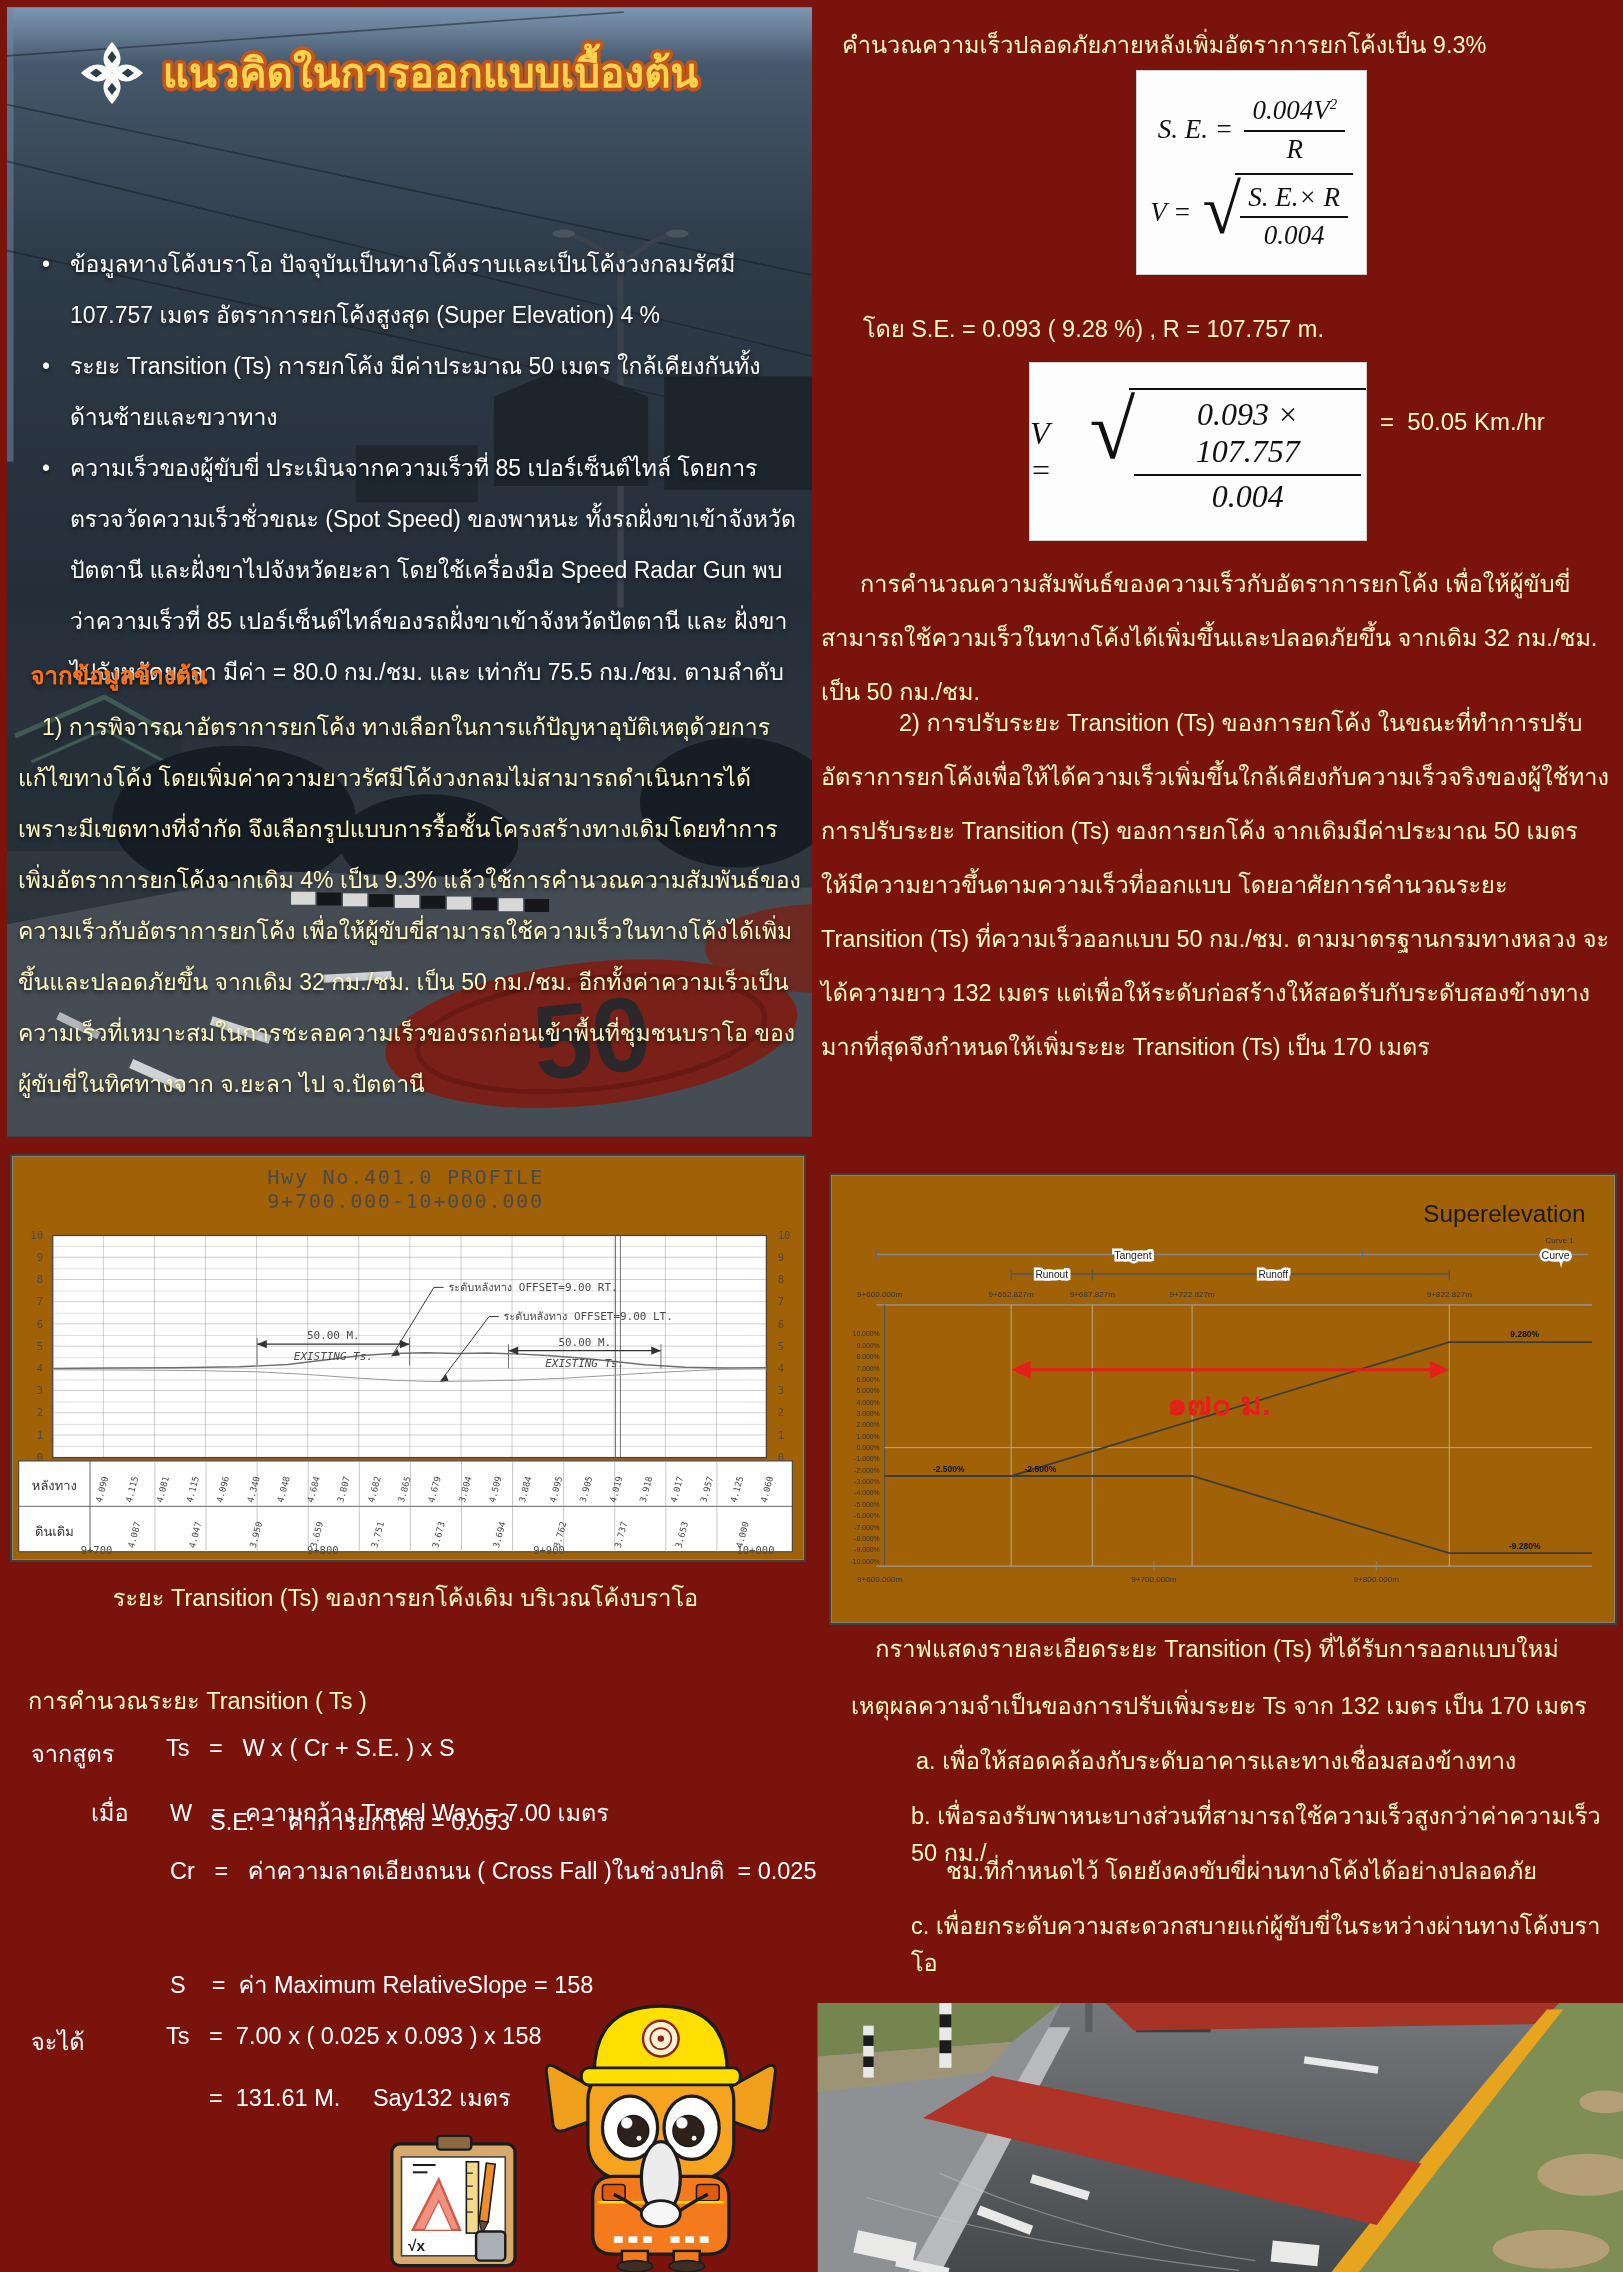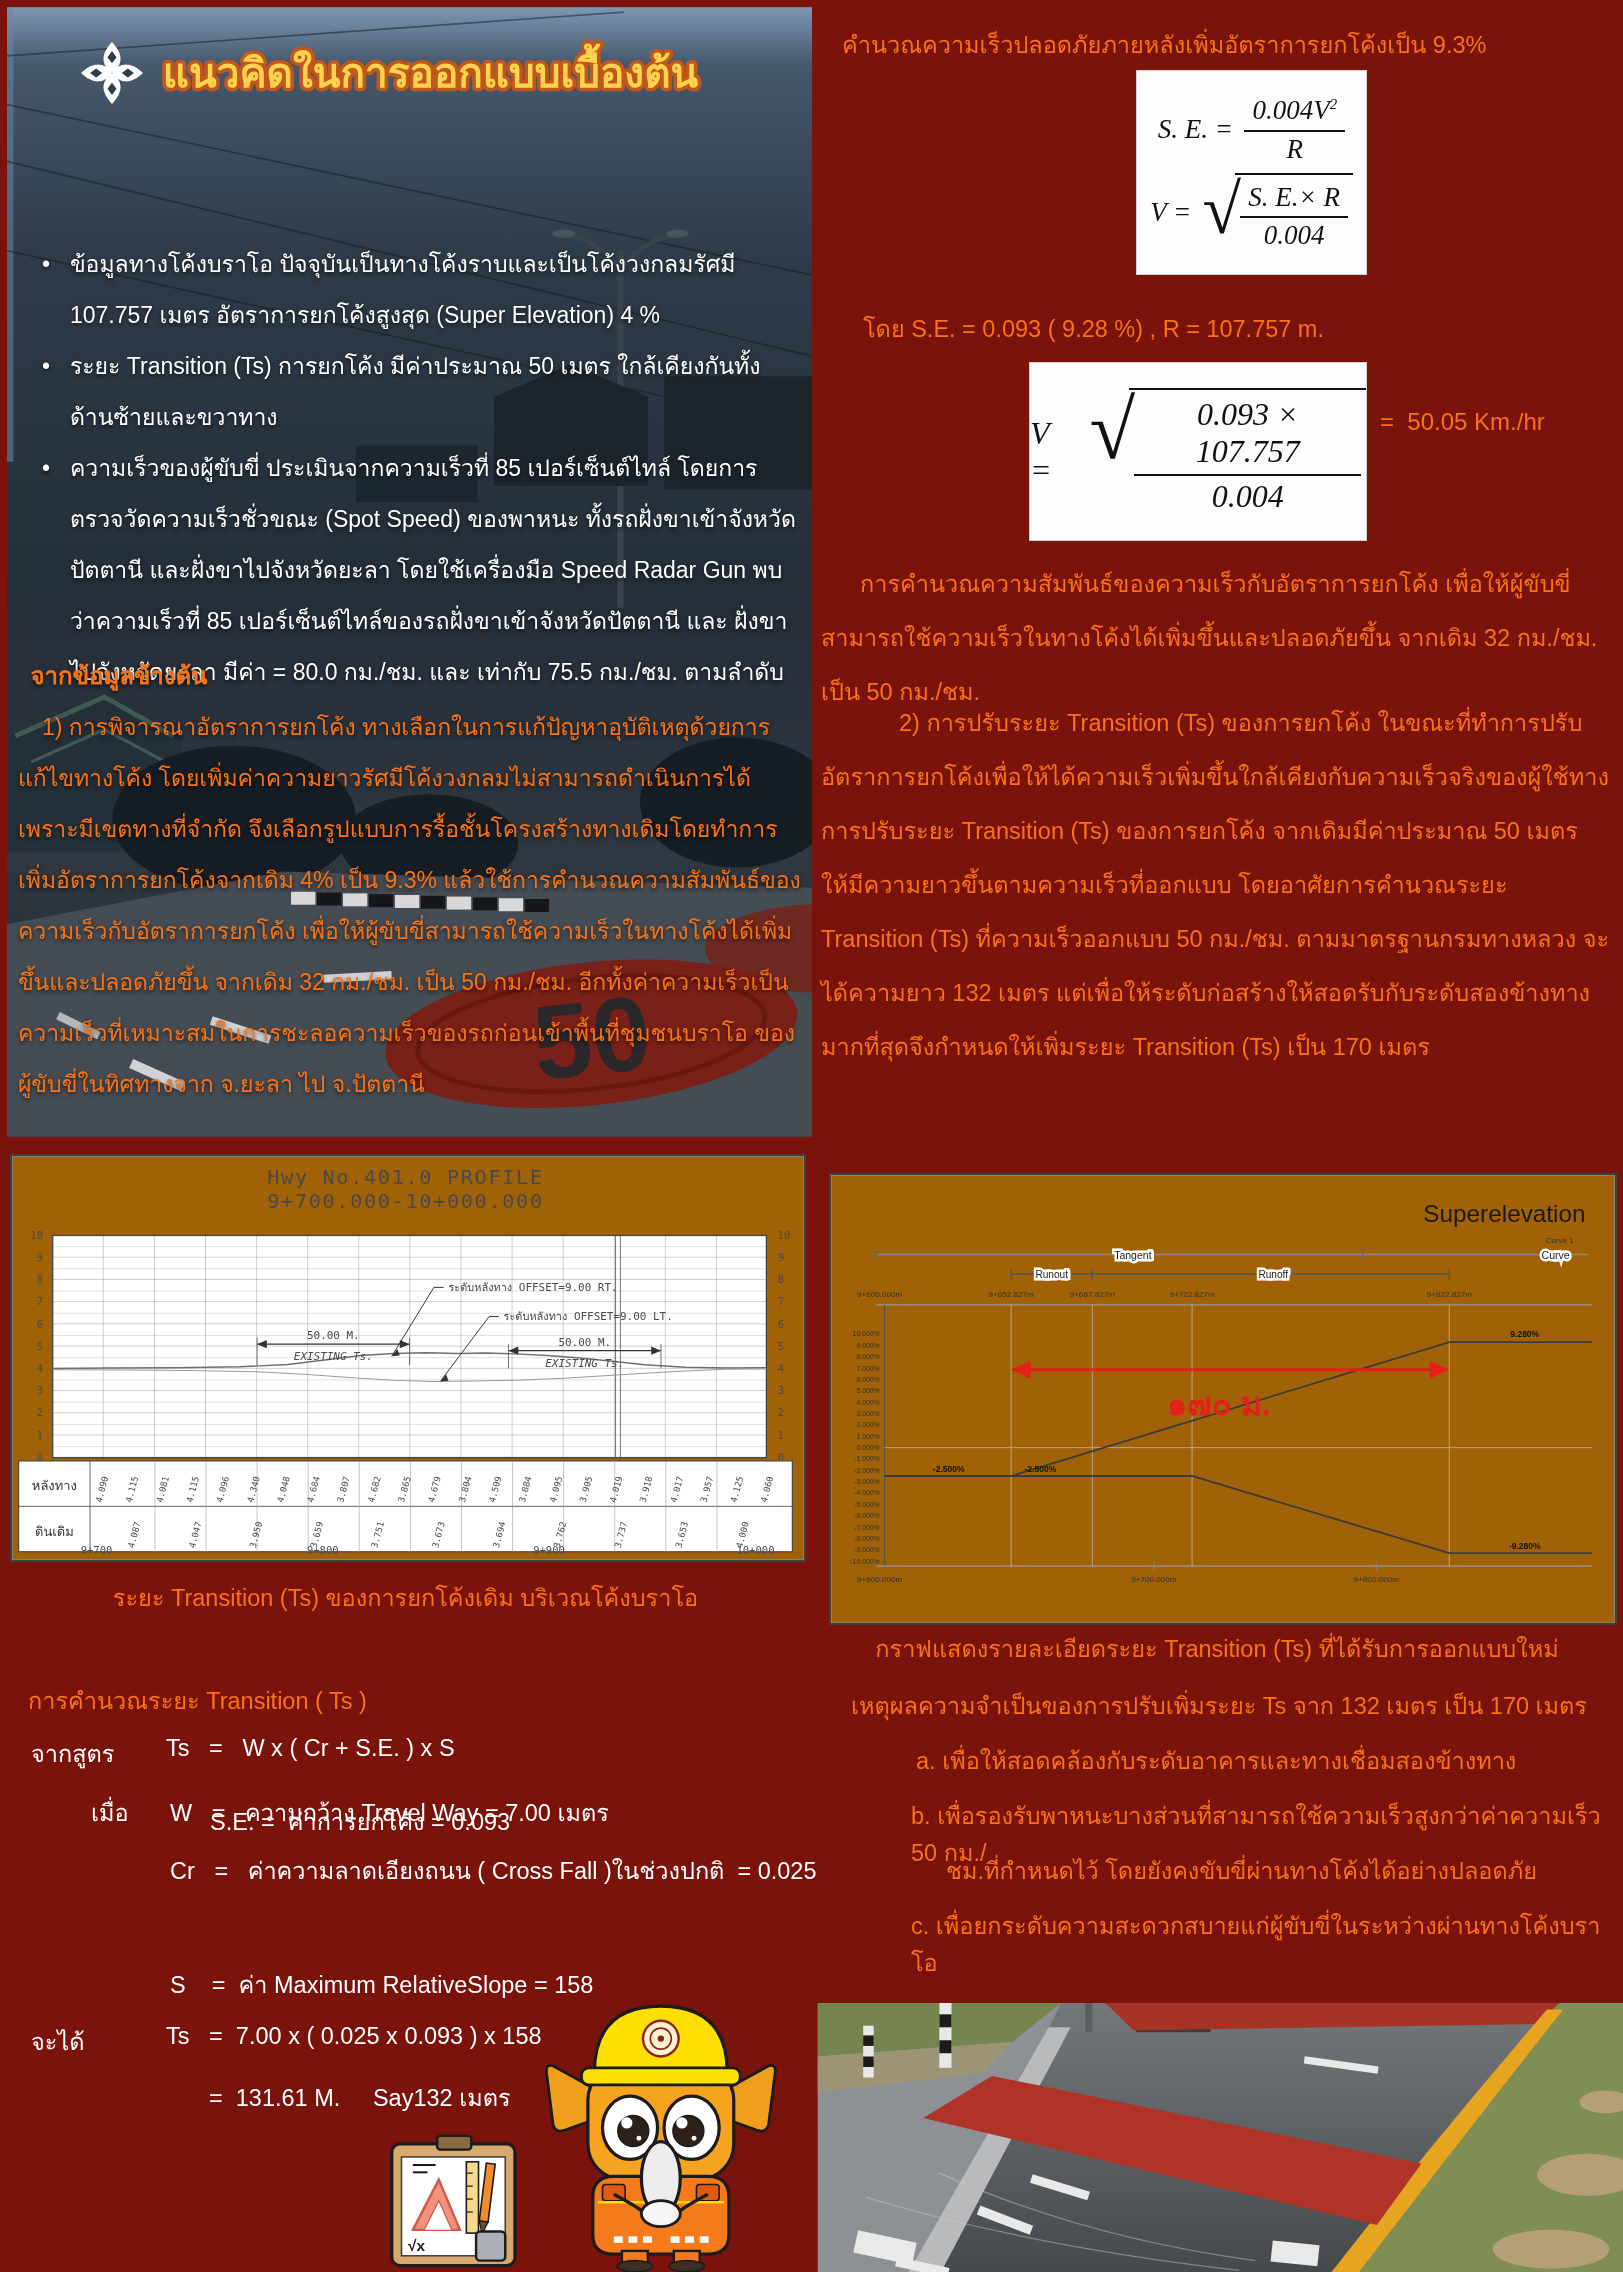--- a/index.html
+++ b/index.html
@@ -1,19 +1,19 @@
 <!DOCTYPE html>
 <html style="font-size:13px"><head>
 <meta charset="utf-8">
 <style>
   html,body{margin:0;padding:0;}
   body{width:1623px;height:2273px;position:relative;overflow:hidden;
        background:#7b130d;font-family:"Liberation Sans","DejaVu Sans",sans-serif;}
   .abs{position:absolute;}
-  .wtxt{color:#f97316;}
+  .wtxt{color:#fef9c3;}
   .shadow{text-shadow:0 1.6px 4px rgba(0,0,0,.65);}
   
   #photo-panel{left:6.5px;top:6.5px;width:805px;height:1130px;overflow:hidden;}
   #photo-panel svg{position:absolute;left:0;top:0;}
   .body-l{font-size:23px;line-height:51px;}
   .body-r{font-size:23.5px;line-height:54px;}
   ul.blist{list-style:none;margin:0;padding:0;}
   ul.blist li{position:relative;padding-left:52px;font-size:23px;line-height:51px;color:#fff;}
   ul.blist li::before{content:"•";position:absolute;left:24px;top:0;color:#fff;}
   .redhead{color:#f97316;font-weight:bold;font-size:24px;}

